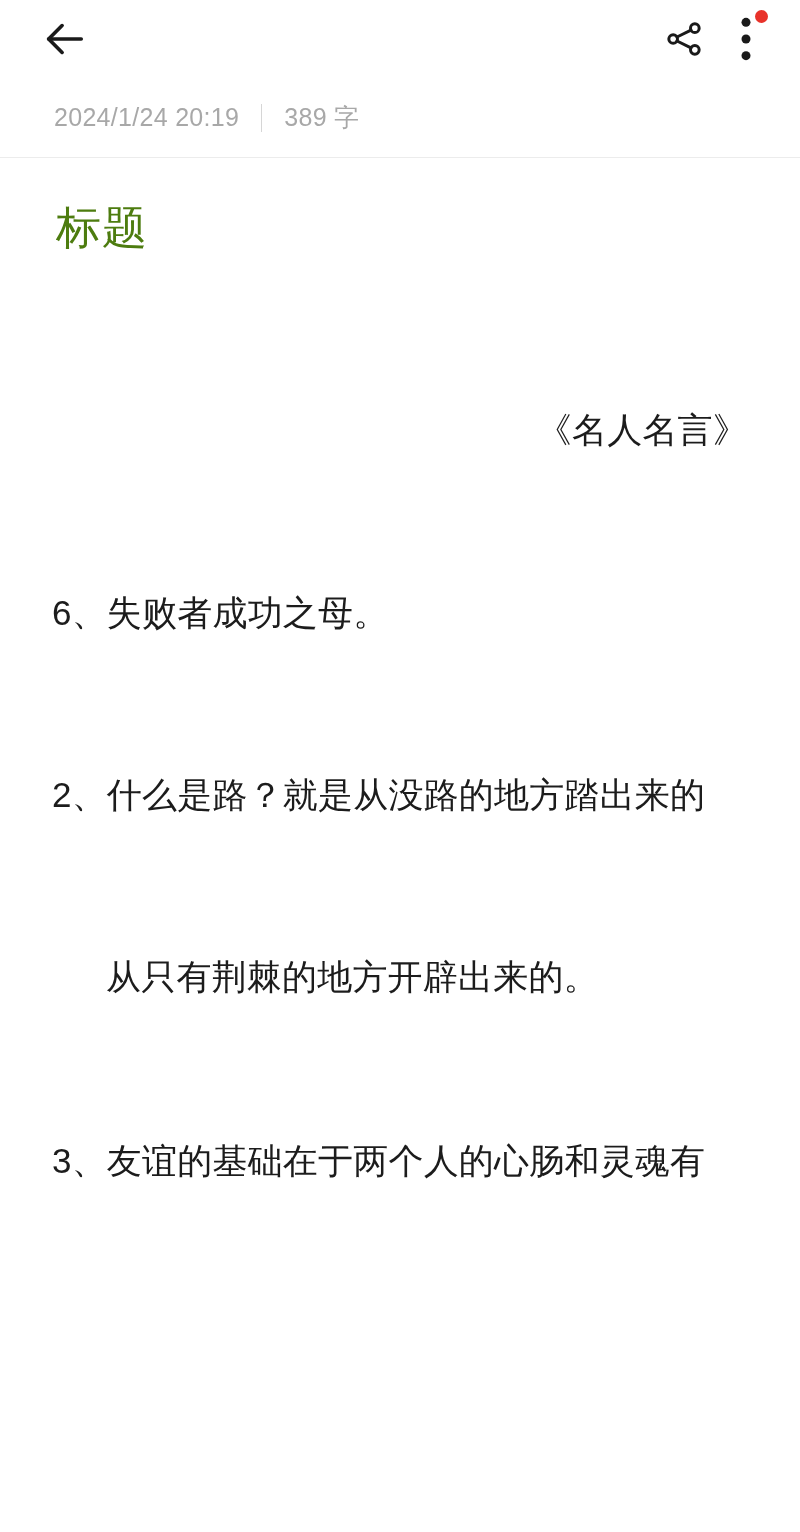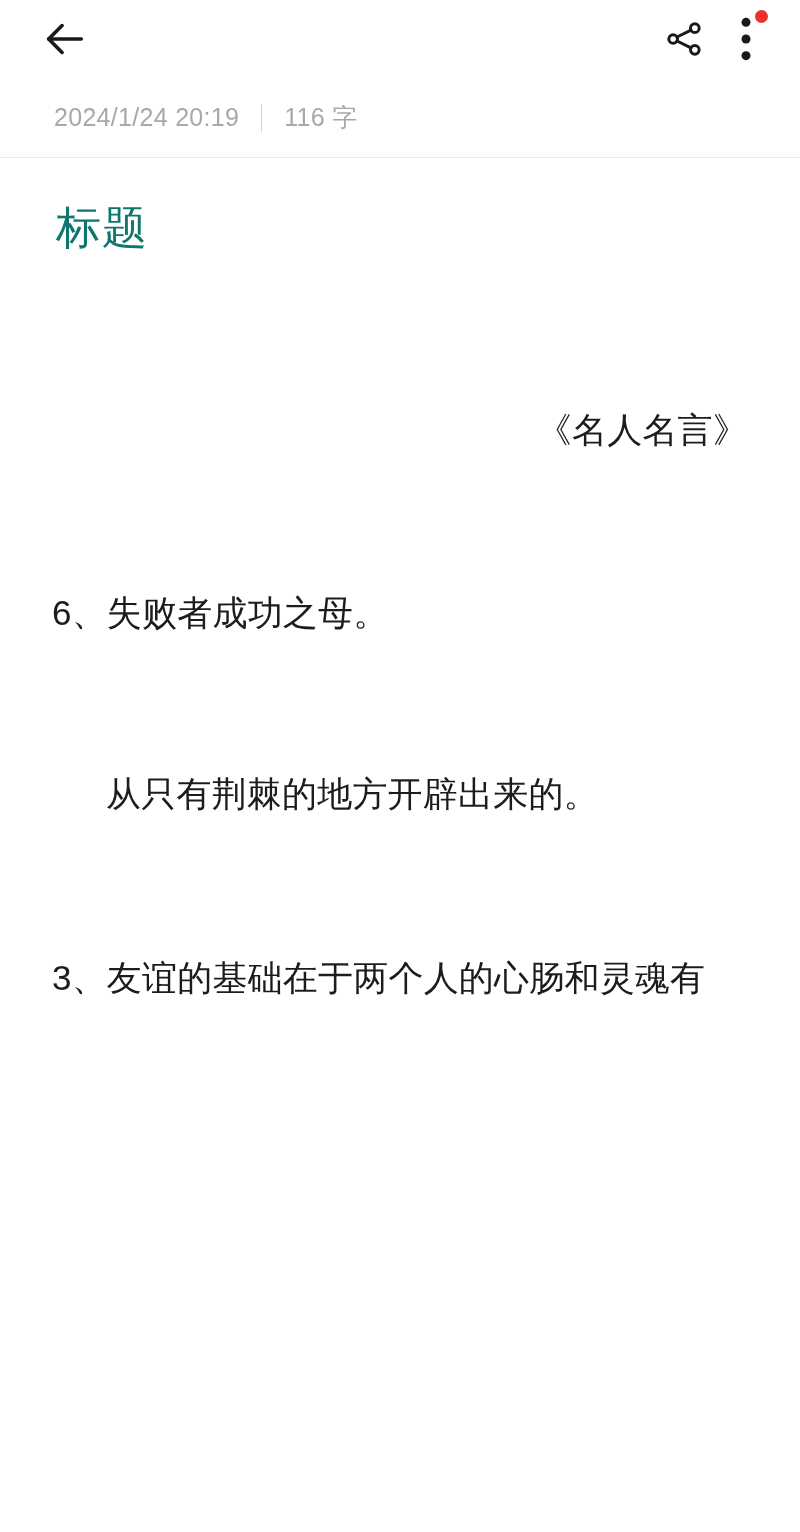--- a/index.html
+++ b/index.html
@@ -86,21 +86,21 @@
   
   .content {
     flex: 1 1 auto;
     padding: 30px 52px 0 52px;
     box-sizing: border-box;
     overflow: hidden;
   }
 
   .title-input {
     font-size: 45px;
-    color: #0f766e;
+    color: #4d7c0f;
     letter-spacing: 1px;
     margin: 12px 0 22px 4px;
     line-height: 1.25;
     font-family: Liberation Sans, sans-serif;
   }
 
   .note-body {
     font-size: 35px;
     line-height: 1.74;
     color: #1c1c1c;
@@ -145,29 +145,30 @@
         <circle cx="3" cy="13" r="2.7"></circle>
         <circle cx="3" cy="23" r="2.7"></circle>
       </svg>
       <span class="badge-dot"></span>
     </button>
   </div>
 
   <div class="meta">
     <span>2024/1/24 20:19</span>
     <span class="divider"></span>
-    <span>116 字</span>
+    <span>389 字</span>
   </div>
 
   <div class="content">
     <div class="title-input">标题</div>
 
     <div class="note-body">
       <span class="line center">《名人名言》</span>
       <span class="line">6、失败者成功之母。</span>
+      <span class="line">2、什么是路？就是从没路的地方踏出来的</span>
       <span class="line indent">从只有荆棘的地方开辟出来的。</span>
       <span class="line">3、友谊的基础在于两个人的心肠和灵魂有</span>
       
       
       
       
       
       
       
       

